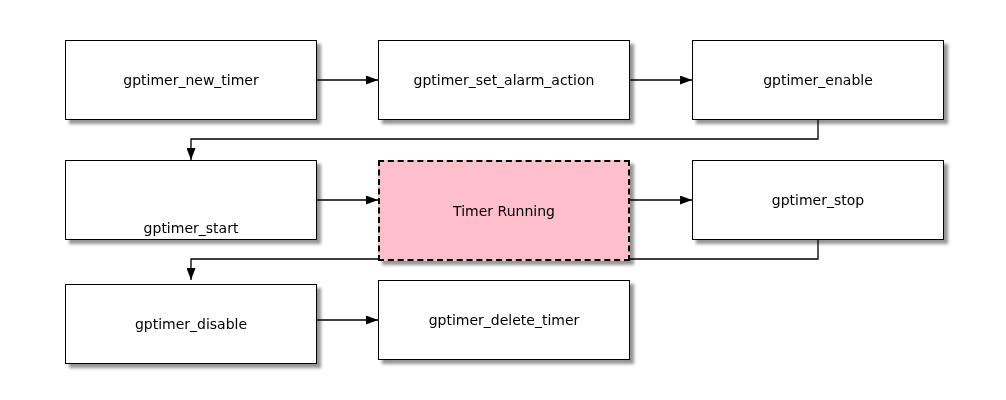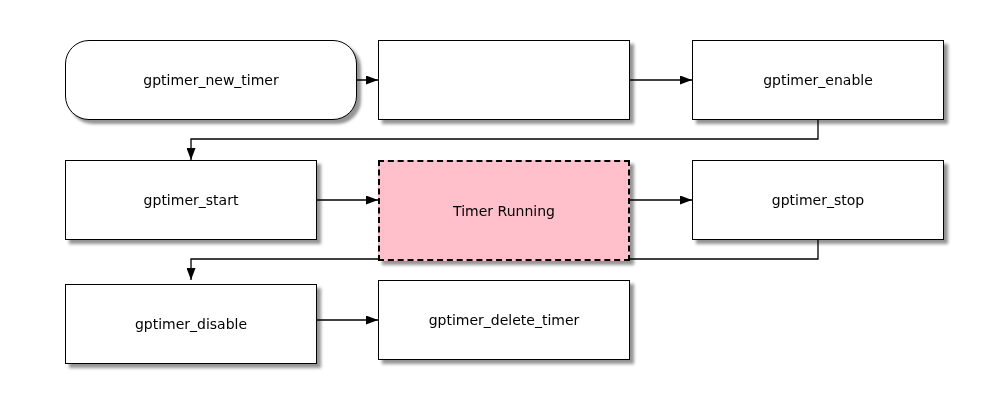--- a/index.html
+++ b/index.html
@@ -66,29 +66,30 @@
         <path d="M317,80 L378,80" class="edge-path" stroke="#000000" marker-end="url(#arrowhead)"></path>
         <path d="M630,80 L692,80" class="edge-path" stroke="#000000" marker-end="url(#arrowhead)"></path>
         <path d="M818,120 L818,139 L191,139 L191,160" class="edge-path" stroke="#000000" marker-end="url(#arrowhead)"></path>
         <path d="M317,200 L378,200" class="edge-path" stroke="#000000" marker-end="url(#arrowhead)"></path>
         <path d="M630,200 L692,200" class="edge-path" stroke="#000000" marker-end="url(#arrowhead)"></path>
         <path d="M818,240 L818,259 L191,259 L191,280" class="edge-path" stroke="#000000" marker-end="url(#arrowhead)"></path>
         <path d="M317,320 L378,320" class="edge-path" stroke="#000000" marker-end="url(#arrowhead)"></path>
       </g>
   </svg>
   <div id="nodes">
-      <div class="node" style="left: 65px; top: 40px; width: 292px; height: 80px; border-radius: 24px;">
+      <div class="node" style="left: 65px; top: 40px; width: 252px; height: 80px;">
         <span>gptimer_new_timer</span>
       </div>
       <div class="node" style="left: 378px; top: 40px; width: 252px; height: 80px;">
+        <span>gptimer_set_alarm_action</span>
       </div>
       <div class="node" style="left: 692px; top: 40px; width: 252px; height: 80px;">
         <span>gptimer_enable</span>
       </div>
-      <div class="node" style="left: 65px; top: 160px; width: 252px; height: 80px;">
+      <div class="node" style="left: 65px; top: 160px; width: 252px; height: 80px; justify-content: flex-end;">
         <span>gptimer_start</span>
       </div>
       <div class="node highlight" style="left: 378px; top: 160px; width: 252px; height: 101px;">
         <span>Timer Running</span>
       </div>
       <div class="node" style="left: 692px; top: 160px; width: 252px; height: 80px;">
         <span>gptimer_stop</span>
       </div>
       <div class="node" style="left: 65px; top: 284px; width: 252px; height: 80px;">
         <span>gptimer_disable</span>

